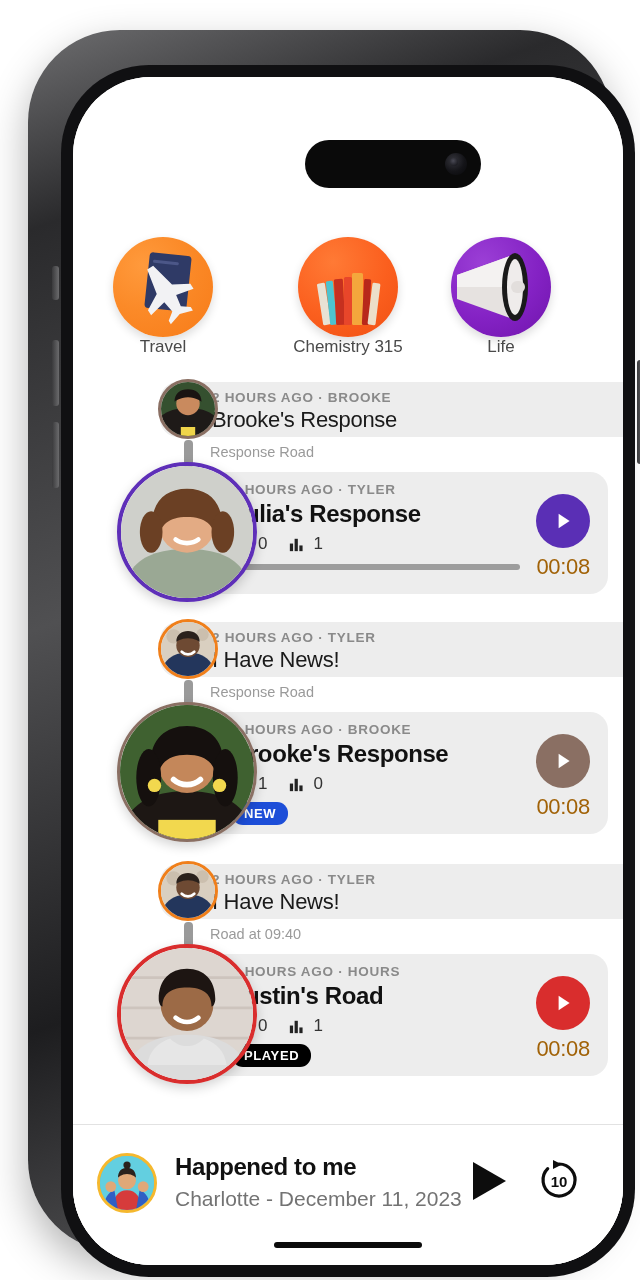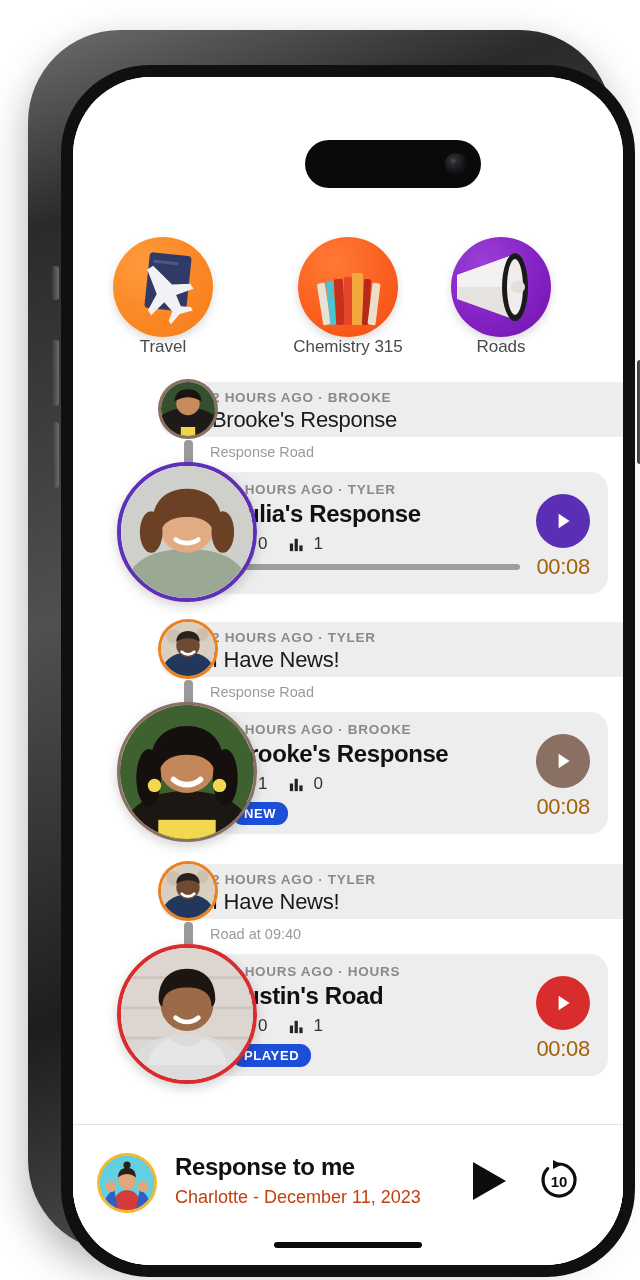--- a/index.html
+++ b/index.html
@@ -97,21 +97,21 @@
   .title-lg{font-size:24px;font-weight:700;color:#111;margin-top:3px;letter-spacing:-.4px;}
 
   .stats{display:flex;align-items:center;gap:20px;margin-top:6px;}
   .stat{display:flex;align-items:center;gap:7px;font-size:17px;color:#333;}
 
   .badge{
     display:inline-block;margin-top:8px;padding:4px 12px;border-radius:11px;
     font-size:13px;font-weight:700;color:#fff;letter-spacing:.6px;
   }
   .badge-new{background:#1d4ed8;}
-  .badge-played{background:#1d4ed8;text-align:right;}
+  .badge-played{background:#000000;text-align:right;}
 
   .avatar-sm{
     position:absolute;left:85px;top:-3px;width:60px;height:60px;border-radius:50%;
     box-sizing:border-box;overflow:hidden;z-index:3;
   }
   .avatar-lg{
     position:absolute;left:44px;top:80px;width:140px;height:140px;border-radius:50%;
     box-sizing:border-box;overflow:hidden;z-index:3;box-shadow:0 4px 12px rgba(0,0,0,.18);
   }
   .ring-orange{border:3px solid #f07f1a;}
@@ -134,21 +134,21 @@
   .dur{position:absolute;right:18px;bottom:14px;font-size:22px;color:#a16207;letter-spacing:-.3px;}
 
   
   .player{position:absolute;left:0;bottom:0;width:550px;height:140px;background:#fff;border-top:1px solid #e2e2e2;}
   .player-avatar{
     position:absolute;left:24px;top:28px;width:60px;height:60px;border-radius:50%;
     border:3px solid #f5b82e;box-sizing:border-box;overflow:hidden;
     background:radial-gradient(circle at 50% 40%,#63cfe0 0%,#4bc2d6 100%);
   }
   .player-title{position:absolute;left:102px;top:28px;font-size:24px;font-weight:700;color:#111;letter-spacing:-.4px;}
-  .player-sub{position:absolute;left:102px;top:62px;font-size:18px;color:#c2410c;}
+  .player-sub{position:absolute;left:102px;top:62px;font-size:21px;color:#737373;}
   .player-play{position:absolute;left:395px;top:33px;}
   .player-skip{position:absolute;left:462px;top:31px;}
 </style>
 </head>
 <body>
 
 <div id="stage">
   <div class="phone-outer">
     <div class="phone-band"></div>
     <div class="side-btn btn-silent"></div>
@@ -198,21 +198,21 @@
           <div class="story">
             <div class="story-circ c-life">
               <svg width="100" height="100" viewBox="0 0 100 100">
                 <path d="M6 38 L62 18 L62 82 L6 62 Z" fill="#e6e2e0"></path>
                 <path d="M6 38 L62 18 L62 50 L6 50 Z" fill="#f4f2f1"></path>
                 <ellipse cx="64" cy="50" rx="13" ry="34" fill="#1a1a1a"></ellipse>
                 <ellipse cx="64" cy="50" rx="8" ry="28" fill="#efeceb"></ellipse>
                 <rect x="60" y="44" width="14" height="12" rx="6" fill="#e2dedc"></rect>
               </svg>
             </div>
-            <div class="story-label">Roads</div>
+            <div class="story-label">Life</div>
           </div>
         </div>
 
         <div class="feed">
 
           <div class="group g1">
             <div class="card card-top">
               <div class="meta">
                 <span>2 HOURS AGO</span>
                 <span>·</span>
@@ -429,21 +429,21 @@
               <rect width="60" height="60" fill="#63cfe0"></rect>
               <path d="M14 60c0-14 6-22 16-22s16 8 16 22z" fill="#d63b3b"></path>
               <path d="M4 60c0-12 5-20 12-22l4 22zM56 60c0-12-5-20-12-22l-4 22z" fill="#2f5fc4"></path>
               <circle cx="30" cy="27" r="10" fill="#e0a878"></circle>
               <path d="M20 24c0-7 4-11 10-11s10 4 10 11c0 0-4-4-10-4s-10 4-10 4z" fill="#2a211c"></path>
               <circle cx="30" cy="10" r="4" fill="#2a211c"></circle>
               <circle cx="12" cy="34" r="6" fill="#e0a878"></circle>
               <circle cx="48" cy="34" r="6" fill="#e0a878"></circle>
             </svg>
           </div>
-          <div class="player-title">Response to me</div>
+          <div class="player-title">Happened to me</div>
           <div class="player-sub">Charlotte - December 11, 2023</div>
 
           <div class="player-play">
             <svg width="42" height="46" viewBox="0 0 42 46">
               <path d="M5 4 L38 23 L5 42 Z" fill="#0d0d0d"></path>
             </svg>
           </div>
 
           <div class="player-skip">
             <svg width="48" height="48" viewBox="0 0 48 48">

